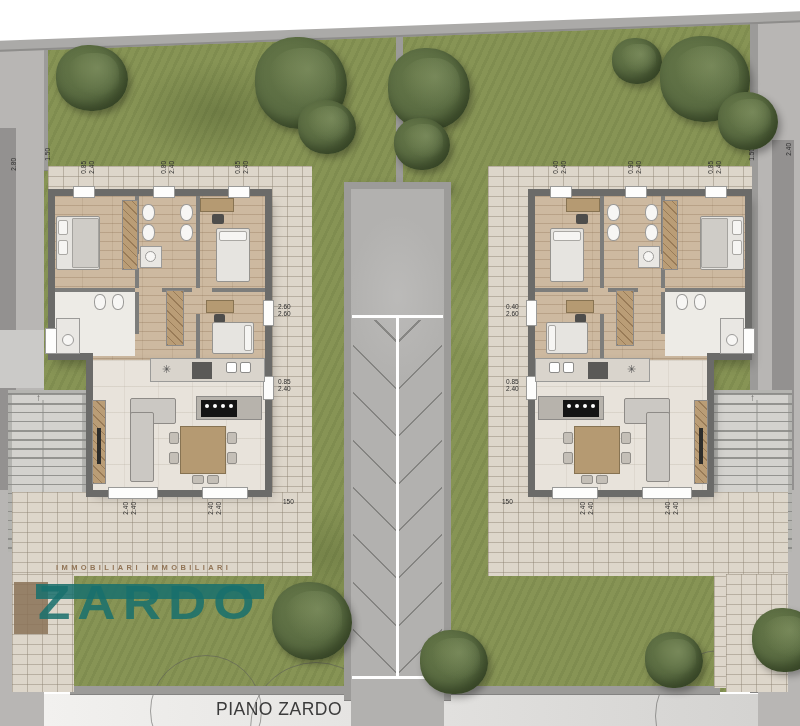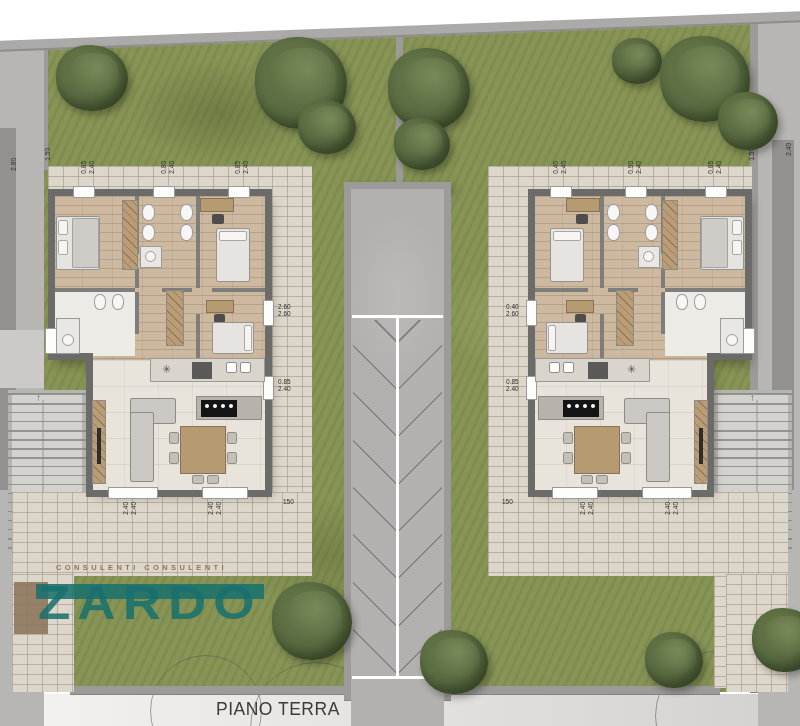--- a/index.html
+++ b/index.html
@@ -351,21 +351,21 @@
   <div class="abs tree" style="left:394px;top:118px;width:56px;height:52px;"></div>
   <div class="abs tree" style="left:612px;top:38px;width:50px;height:46px;"></div>
   <div class="abs tree" style="left:660px;top:36px;width:90px;height:86px;"></div>
   <div class="abs tree" style="left:718px;top:92px;width:60px;height:58px;"></div>
   <div class="abs tree" style="left:272px;top:582px;width:80px;height:78px;"></div>
   <div class="abs tree" style="left:420px;top:630px;width:68px;height:64px;"></div>
   <div class="abs tree" style="left:645px;top:632px;width:58px;height:56px;"></div>
   <div class="abs tree" style="left:752px;top:608px;width:66px;height:64px;"></div>
 
   <div class="abs" style="left:8px;top:560px;width:260px;height:80px;">
-    <div id="tagline" class="abs" style="left:48px;top:3px;color:rgba(138,106,74,.9);">CONSULENTI CONSULENTI</div>
+    <div id="tagline" class="abs" style="left:48px;top:3px;color:rgba(138,106,74,.9);">IMMOBILIARI IMMOBILIARI</div>
     <div class="abs" style="left:6px;top:22px;width:34px;height:52px;background:rgba(138,114,87,.85);"></div>
     <div class="abs" style="left:28px;top:24px;width:228px;height:15px;background:rgba(23,112,109,.85);"></div>
     <div id="brand" class="abs" style="left:30px;top:14px;color:rgba(23,112,109,.85);">ZARDO</div>
   </div>
 
-  <div id="title" class="abs" style="left:216px;top:699px;">PIANO TERRA</div>
+  <div id="title" class="abs" style="left:216px;top:699px;">PIANO ZARDO</div>
 
 </div>
 
 </body></html>

